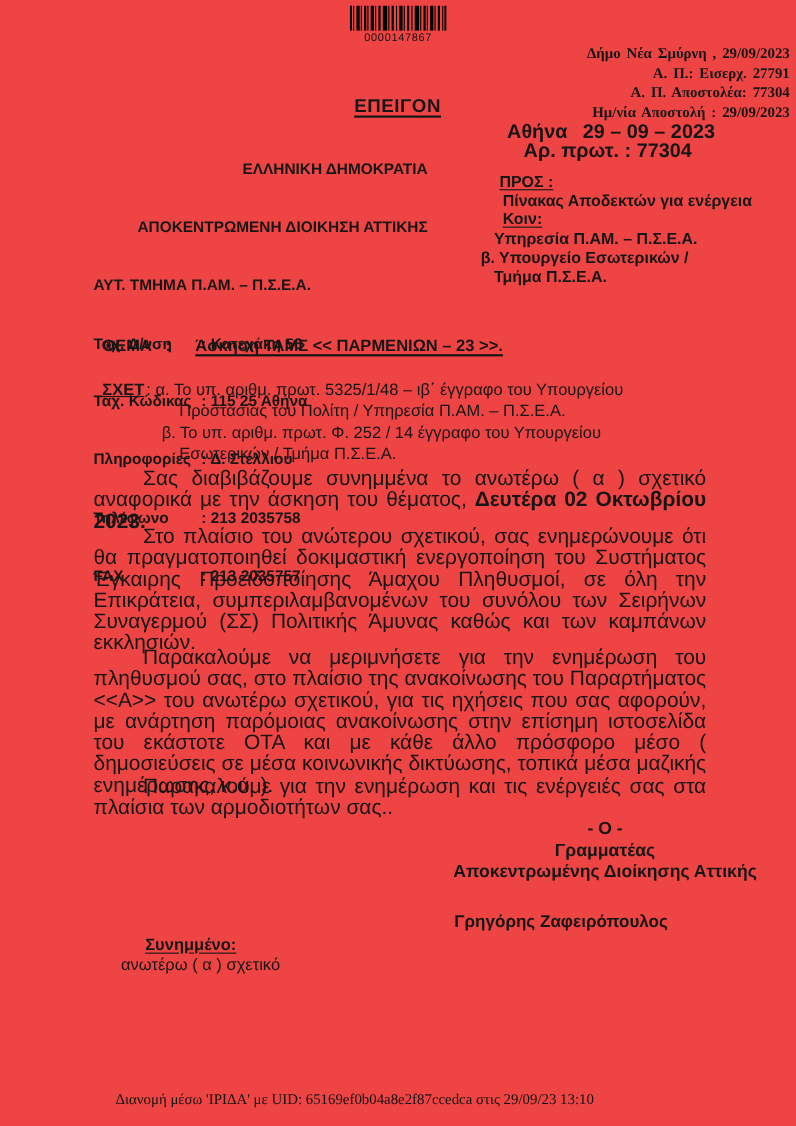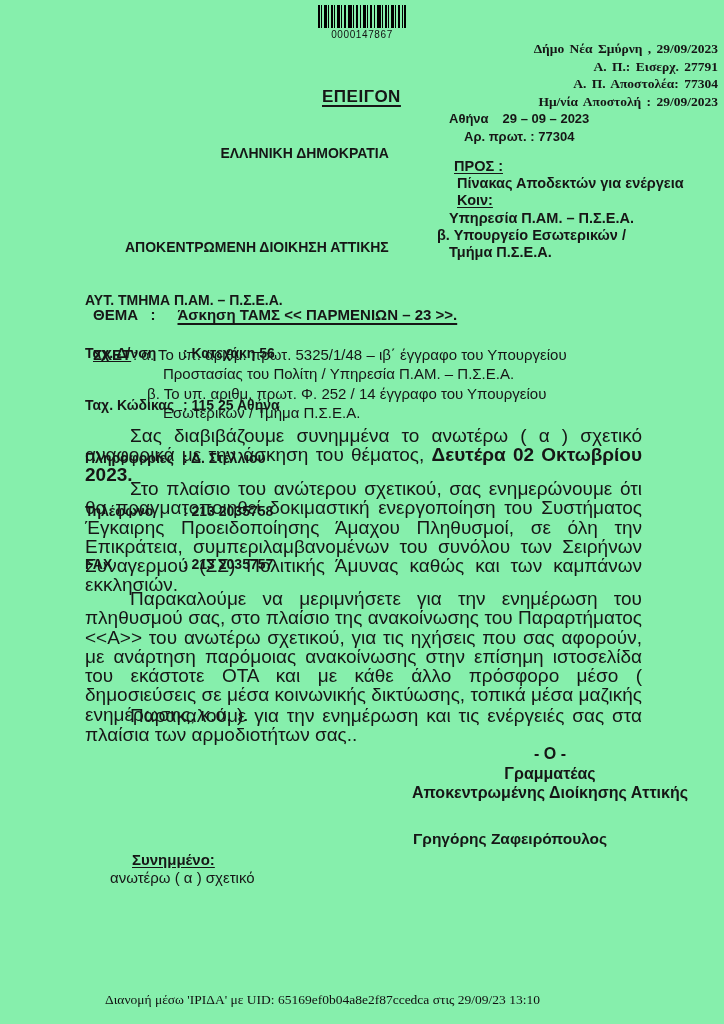--- a/index.html
+++ b/index.html
@@ -1,18 +1,18 @@
 <!DOCTYPE html>
 <html><head>
 <meta charset="utf-8">
 <style>
   html,body { margin:0; padding:0; background:#e8e8e8; }
   .page {
     position:relative; width:724px; height:1024px; margin:0 auto;
-    background:#86efac; color:#161616;
+    background:#ef4444; color:#161616;
     font-family:"Liberation Sans", sans-serif;
     overflow:hidden;
   }
   .abs { position:absolute; }
 
   
   .barcode-wrap { left:316px; top:5px; width:92px; text-align:center; }
   .barcode { display:block; margin:0 auto; }
   .barcode-num { font-size:10px; letter-spacing:0.6px; margin-top:1px; color:#111; }
 
@@ -25,25 +25,25 @@
 
   
   .urgent {
     left:322px; top:87px; font-weight:bold; font-size:17px; letter-spacing:0.5px;
     text-decoration:underline; text-decoration-thickness:2px; text-underline-offset:3px;text-align:right;
   }
 
   
   .sender { left:85px; top:110px; font-weight:bold; font-size:14px; line-height:17.6px; white-space:pre; }
   .sender .s1 { padding-left:6px;text-align:right; }
-  .sender .s2 { padding-left:40px;margin-top:41px; }
+  .sender .s2 { padding-left:40px; }
   .sender .frow .lbl { display:inline-block; width:98px; }
 
   
-  .dateline { left:449px; top:110px; font-weight:bold; font-size:13px; line-height:18px; }
+  .dateline { left:461px; top:110px; font-weight:bold; font-size:18px; line-height:18px; }
   .dateline .row1 { display:flex; gap:14px; }
   .dateline .row2 { padding-left:15px; }
 
   
   .recipients { left:408px; top:158px; font-weight:bold; font-size:14.5px; line-height:17.2px;margin-left:29px; }
   .recipients .ind17 { padding-left:17px; }
   .recipients .ind20 { padding-left:20px; }
   .recipients .ind12 { padding-left:12px; }
   .recipients .und { text-decoration:underline; text-underline-offset:2px; }
 

